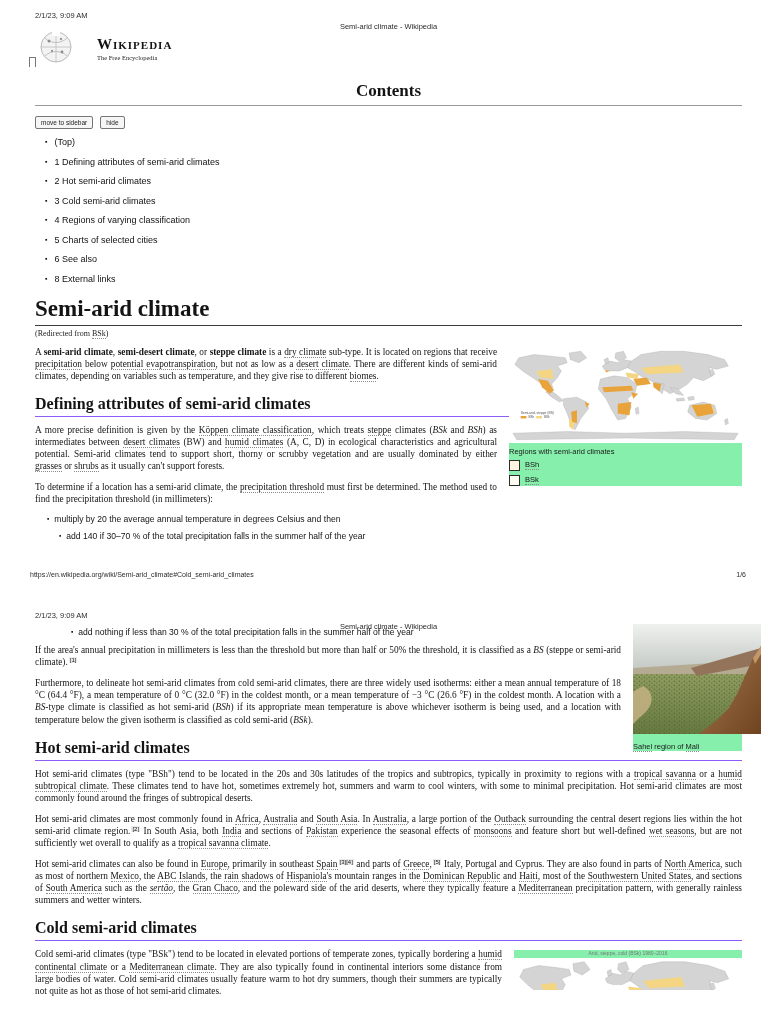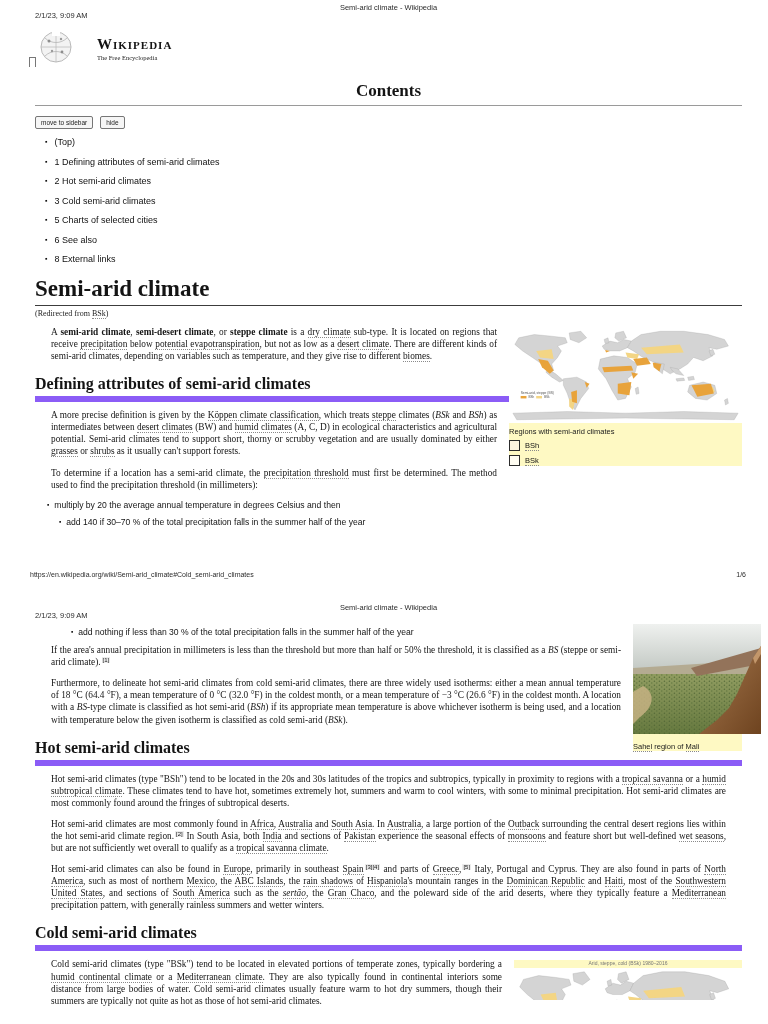--- a/index.html
+++ b/index.html
@@ -4,55 +4,55 @@
 <style>
   html,body{margin:0;padding:0;}
   body{
     width:768px;height:1024px;overflow:hidden;background:#ffffff;color:#141414;
     font-family:"Liberation Serif",serif;
   }
   .sheet{position:relative;padding:0 26px 0 35px;}
   #sheet1{height:600px;}
   
   .phdr{position:relative;font:7.5px "Liberation Sans",sans-serif;color:#2b2b2b;padding-top:11px;height:10px;}
-  .phdr .ctr{position:absolute;left:50%;transform:translateX(-50%);top:3px;}
+  .phdr .ctr{position:absolute;left:50%;transform:translateX(-50%);top:22px;}
   .pfoot{position:absolute;left:30px;right:22px;top:571px;display:flex;justify-content:space-between;
     font:7px "Liberation Sans",sans-serif;color:#2b2b2b;}
   
   .logoRow{display:flex;align-items:center;margin:9px 0 0 4px;gap:24px;}
   .wordmark{font:600 15px "Liberation Serif",serif;font-variant:small-caps;letter-spacing:1px;line-height:1;}
   .tagline{font:6.5px "Liberation Serif",serif;color:#222;margin-top:2px;}
   .phBox{position:absolute;left:29px;top:57px;width:6px;height:9px;border:1px solid #777;border-bottom:none;border-right:none;
     box-shadow:inset -1px 0 0 #777;}
   
-  h2.secH{font:bold 16px "Liberation Serif",serif;margin:13px 0 7px;padding-bottom:3px;border-bottom:6px solid #8b5cf6;}
+  h2.secH{font:bold 16px "Liberation Serif",serif;margin:13px 0 7px;padding-bottom:3px;border-bottom:1px solid #8b5cf6;}
   h2.contentsH{font:bold 17px "Liberation Serif",serif;margin:13px 0 5px;padding-bottom:4px;border-bottom:1px solid #9a9a9a;text-align:center;}
   h1.titleH{font:bold 23px "Liberation Serif",serif;margin:12px 0 0;padding-bottom:3px;border-bottom:1px solid #3c3c3c;}
   .redirect{font:8px "Liberation Serif",serif;color:#222;margin:3px 0 8px;}
   
   .tocBtns{margin:4px 0 2px;}
   .pbtn{display:inline-block;font:6.5px "Liberation Sans",sans-serif;color:#222;background:#f6f6f6;
     border:1px solid #767676;border-radius:2px;padding:2px 5px;margin-right:3px;cursor:pointer;}
   ul.toc{list-style:none;margin:8px 0 0;padding:0 0 0 10px;font:9px "Liberation Sans",sans-serif;color:#111;}
   ul.toc li{margin-bottom:9.5px;}
   ul.toc li::before{content:"▪";font-size:7px;margin-right:7px;vertical-align:1px;color:#111;}
   
-  p.body{font:9.3px/1.3 "Liberation Serif",serif;text-align:justify;margin:0 16px 9px;}
+  p.body{font:9.3px/1.3 "Liberation Serif",serif;text-align:justify;margin:0 0 9px;}
   .lnk{border-bottom:1px dotted #8a8a8a;}
   sup.ref{font:6px "Liberation Sans",sans-serif;background:#ebebeb;padding:0 1px;vertical-align:3px;margin-left:1px;}
   i{font-style:italic;}
   
   ul.blist{list-style:none;margin:0 0 6px;padding:0 0 0 12px;font:8.6px/1.3 "Liberation Sans",sans-serif;}
   ul.blist li{margin-bottom:6px;padding-left:11px;text-indent:-11px;}
   ul.blist li::before{content:"▪";font-size:6.5px;margin-right:5px;vertical-align:1px;}
   ul.blist ul{list-style:none;margin:6px 0 0;padding:0 0 0 12px;}
   ul.blist.lvl2{margin-left:24px;}
   
   figure{margin:0;}
-  .figR{float:right;clear:right;background:#fef9c3;}
+  .figR{float:right;clear:right;background:#86efac;}
   .mapFig1{width:233px;margin:2px 0 4px 12px;}
   .mapFig2{width:228px;margin:2px 0 6px 12px;}
   .photoFig{width:109px;margin:3px 0 6px 12px;}
   .figcap{font:7.5px "Liberation Sans",sans-serif;color:#1b1b1b;margin-top:4px;line-height:1.25;}
   .legRow{display:flex;align-items:center;gap:5px;margin-top:4px;font:7.5px "Liberation Sans",sans-serif;}
   .swatch{width:11px;height:11px;border:1.5px solid #2c2c2c;box-sizing:border-box;}
   .sw-bsh{background:var(--swl_bsh,#fdf4e0);}
   .sw-bsk{background:var(--swl_bsk,#fffdf2);}
   .microTitle{font:5px "Liberation Sans",sans-serif;color:#777;text-align:center;margin-bottom:2px;}
   .miniLeg{display:flex;align-items:center;justify-content:center;gap:3px;font:4.5px "Liberation Sans",sans-serif;color:#555;margin-top:2px;}
@@ -144,20 +144,21 @@
   <h2 class="contentsH">Contents</h2>
   <div class="tocBtns">
     <span class="pbtn">move to sidebar</span>
     <span class="pbtn">hide</span>
   </div>
   <ul class="toc">
     <li>(Top)</li>
     <li>1 Defining attributes of semi-arid climates</li>
     <li>2 Hot semi-arid climates</li>
     <li>3 Cold semi-arid climates</li>
+    <li>4 Regions of varying classification</li>
     <li>5 Charts of selected cities</li>
     <li>6 See also</li>
     <li>8 External links</li>
   </ul>
 
   <h1 class="titleH">Semi-arid climate</h1>
   <div class="redirect">(Redirected from <span class="lnk">BSk</span>)</div>
 
   <figure class="figR mapFig1">
     <svg class="wmap" width="233" height="95" viewBox="0 0 240 116" preserveAspectRatio="none">

